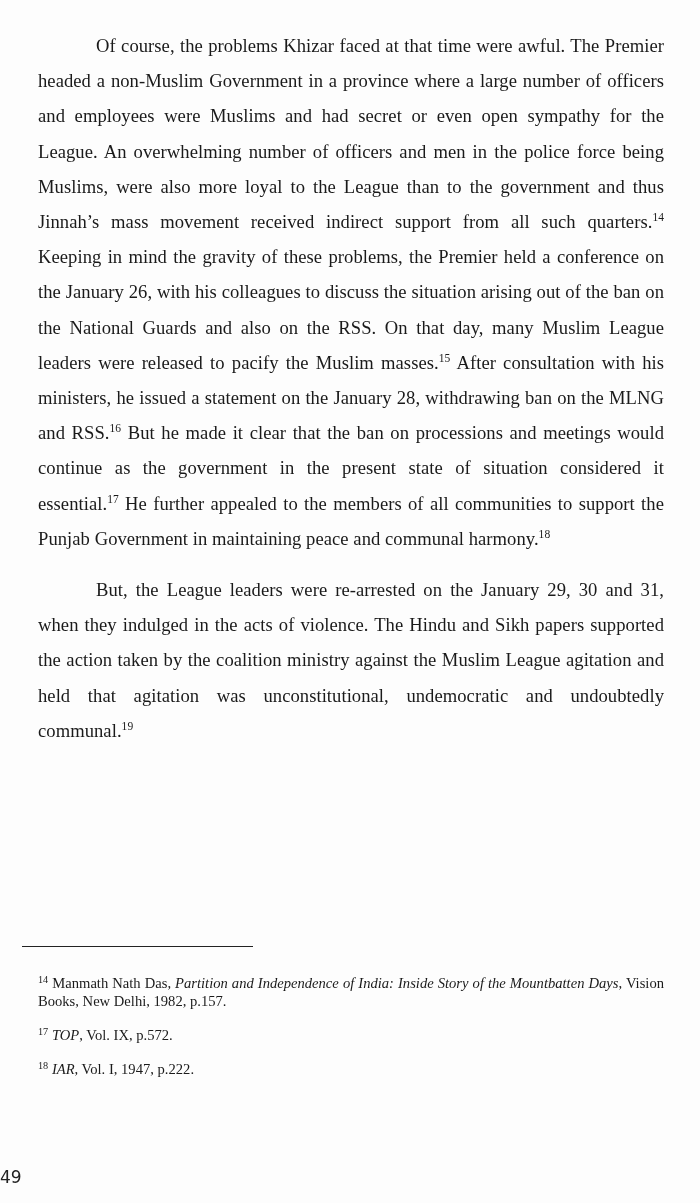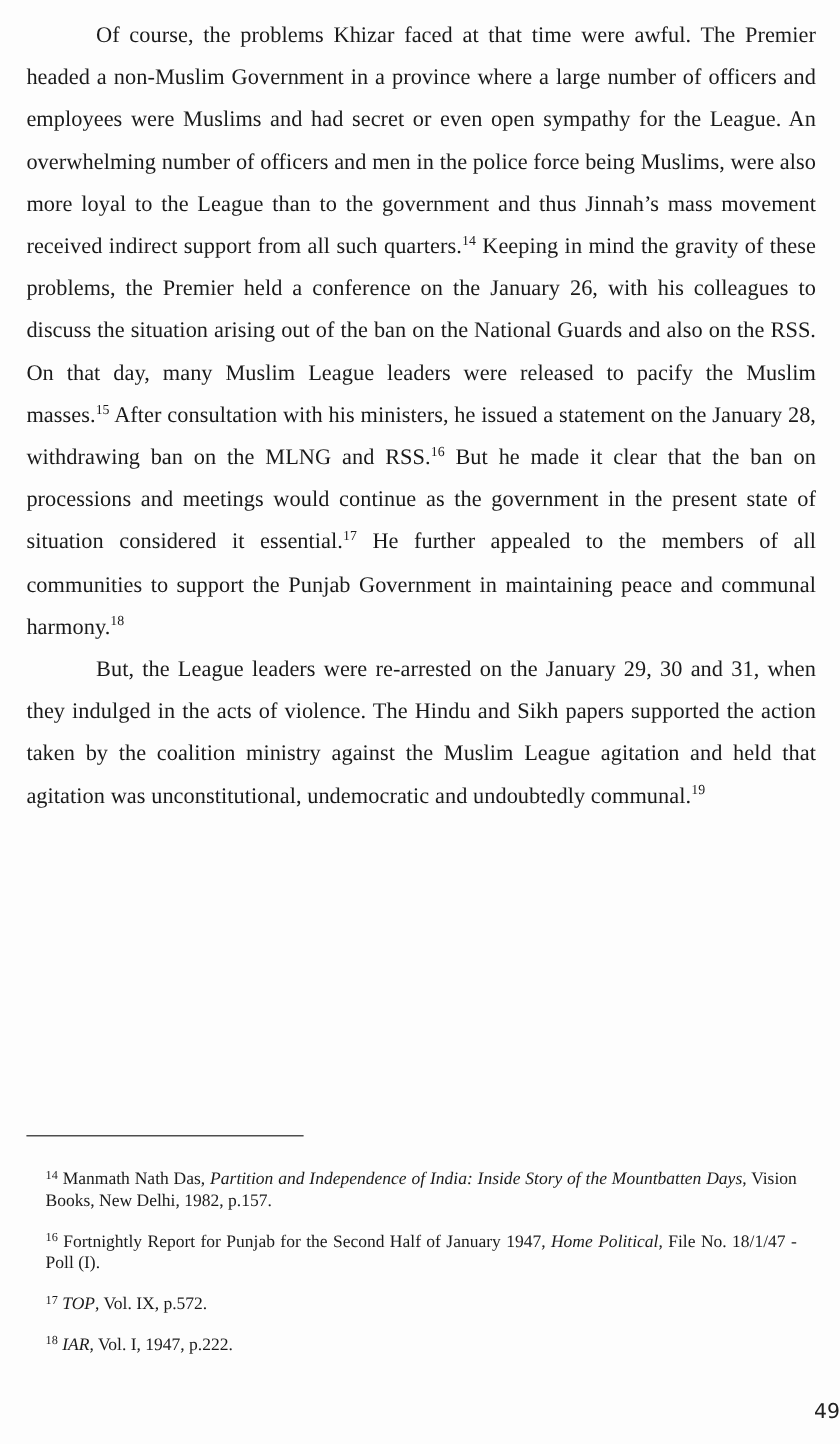--- a/index.html
+++ b/index.html
@@ -15,21 +15,21 @@
       color: #1a1a1a;
       font-family: "Liberation Serif", "DejaVu Serif", serif;
     }
     .page {
       position: absolute;
       left: 22px;
       top: 12px;
       width: 658px;
     }
     .para {
-      margin: 0;
+      margin: 16px;
       font-size: 18.6px;
       line-height: 35.2px;
       text-align: justify;
       text-indent: 58px;
       letter-spacing: 0.05px;
     }
     .para sup, .fn sup {
       font-size: 0.62em;
       line-height: 0;
       vertical-align: 0.62em;
@@ -58,36 +58,35 @@
       font-size: 0.7em;
       vertical-align: 0.45em;
       line-height: 0;
     }
     .fn i { font-style: italic; }
     .page-number {
       position: absolute;
       left: 0;
       width: 700px;
       top: 1167px;
-      text-align: right;
+      text-align: left;
       font-family: "DejaVu Sans", sans-serif;
       font-size: 17px;
       color: #222;
     }
   </style>
 </head>
 <body>
 
 <div class="page">
   <p class="para"><span>Of course, the problems Khizar faced at that time were awful. The Premier headed a non-Muslim Government in a province where a large number of officers and employees were Muslims and had secret or even open sympathy for the League. An overwhelming number of officers and men in the police force being Muslims, were also more loyal to the League than to the government and thus Jinnah’s mass movement received indirect support from all such quarters.</span><sup>14</sup><span> Keeping in mind the gravity of these problems, the Premier held a conference on the January 26, with his colleagues to discuss the situation arising out of the ban on the National Guards and also on the RSS. On that day, many Muslim League leaders were released to pacify the Muslim masses.</span><sup>15</sup><span> After consultation with his ministers, he issued a statement on the January 28, withdrawing ban on the MLNG and RSS.</span><sup>16</sup><span> But he made it clear that the ban on processions and meetings would continue as the government in the present state of situation considered it essential.</span><sup>17</sup><span> He further appealed to the members of all communities to support the Punjab Government in maintaining peace and communal harmony.</span><sup>18</sup></p>
   <p class="para"><span>But, the League leaders were re-arrested on the January 29, 30 and 31, when they indulged in the acts of violence. The Hindu and Sikh papers supported the action taken by the coalition ministry against the Muslim League agitation and held that agitation was unconstitutional, undemocratic and undoubtedly communal.</span><sup>19</sup></p>
 </div>
 
 <div class="divider"></div>
 
 <div class="footnotes">
   <p class="fn"><span class="num">14</span><span> Manmath Nath Das, </span><i>Partition and Independence of India: Inside Story of the Mountbatten Days</i><span>, Vision Books, New Delhi, 1982, p.157.</span></p>
-  <p class="fn"><span class="num">16</span><span> Fortnightly Report for Punjab for the Second Half of January 1947, </span><i>Home Political</i><span>, File No. 18/1/47 - Poll (I).</span></p>
   <p class="fn"><span class="num">17</span><span> </span><i>TOP</i><span>, Vol. IX, p.572.</span></p>
   <p class="fn"><span class="num">18</span><span> </span><i>IAR</i><span>, Vol. I, 1947, p.222.</span></p>
 </div>
 
 <div class="page-number">49</div>
 
 </body></html>

